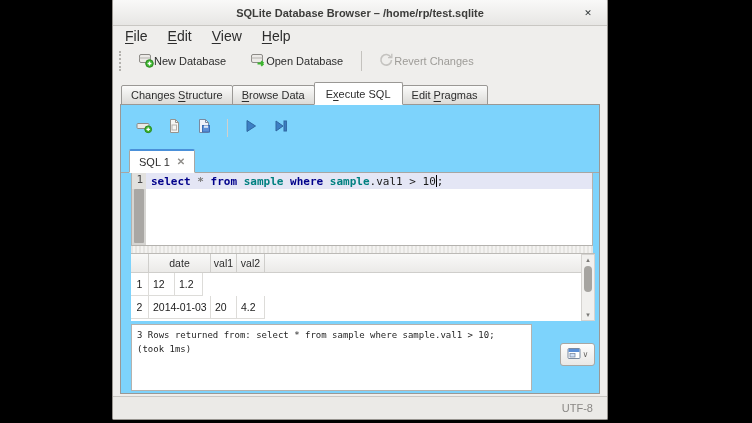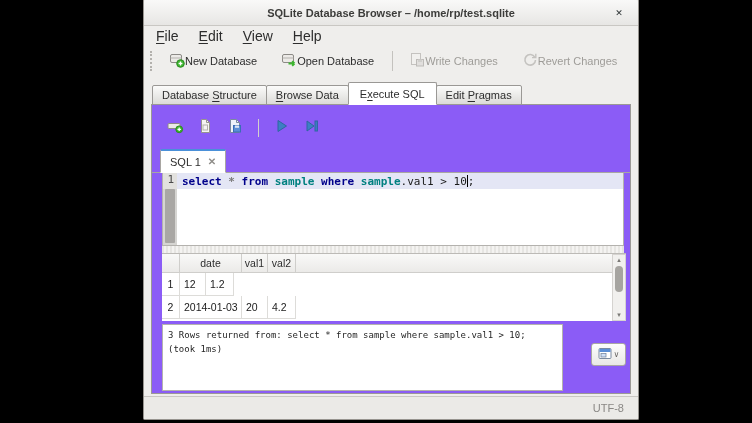--- a/index.html
+++ b/index.html
@@ -1,20 +1,20 @@
 <!DOCTYPE html>
 <html><head>
 <meta charset="utf-8">
 <style>
   * { margin:0; padding:0; box-sizing:border-box; }
   html,body { width:752px; height:423px; background:#000; overflow:hidden;
               font-family:"Liberation Sans", sans-serif; }
   .screen { position:relative; width:752px; height:423px; background:#000; }
 
-  .window { position:absolute; left:143px; top:0; width:496px; height:420px;
+  .window { position:absolute; left:112px; top:0; width:496px; height:420px;
             background:#efeeec; border:1px solid #97948f; border-top:none;
             border-radius:0 0 2px 2px; display:flex; flex-direction:column; }
 
   
   .titlebar { height:26px; background:linear-gradient(#f9f9f8,#e7e6e4);
               border-bottom:1px solid #c9c7c3; position:relative;
               display:flex; align-items:center; justify-content:center;
               border-radius:2px 2px 0 0; }
   .title-text { font-size:11px; font-weight:bold; color:#3c3c3a; }
   .close-btn { position:absolute; right:12px; top:6px; width:14px; height:14px;
@@ -41,21 +41,21 @@
               position:relative; z-index:2; }
   .tab { height:20px; line-height:19px; font-size:11px; color:#2d2d2d;
          padding:0 9px; background:linear-gradient(#fbfbfa,#dcdbd8);
          border:1px solid #9a9895; margin-right:-1px; margin-bottom:-1px;
          border-radius:2px 2px 0 0; }
   .tab.active { height:23px; line-height:22px; background:#fff;
                 border-bottom:1px solid #fff; padding:0 11px; z-index:3; position:relative; }
 
   
   .panel { position:relative; z-index:1; margin:0 7px; width:480px; height:290px;
-           background:#8b5cf6; border:1px solid #9a9895; display:flex; flex-direction:column; }
+           background:#7dd3fc; border:1px solid #9a9895; display:flex; flex-direction:column; }
 
   .sqltoolbar { height:36px; display:flex; align-items:center; padding:10px 0 0 14px; gap:12px; }
   .sqltb-btn { width:18px; height:18px; display:flex; align-items:center; justify-content:center; }
   .sqltb-sep { width:1px; height:18px; background:#d2d0cc; margin:0 2px; }
 
   .sqltabrow { height:24px; display:flex; align-items:flex-end; padding-left:8px;
                border-bottom:1px solid #a8a6a2; margin-top:8px; }
   .sqltab { height:24px; display:flex; align-items:center; gap:7px; padding:0 9px;
             background:#fff; border:1px solid #a8a6a2; border-top:2px solid #4a90d9;
             border-bottom:1px solid #fff; margin-bottom:-1px; font-size:11px;
@@ -161,44 +161,34 @@
             <rect x="1.5" y="2.5" width="11" height="8" rx="1.5" fill="#eceae7" stroke="#8c8a86"></rect>
             <line x1="1.5" y1="6" x2="12.5" y2="6" stroke="#b3b1ad"></line>
             <path d="M7.5 11.5h6m0 0l-2.3-2.3M13.5 11.5l-2.3 2.3" fill="none" stroke="#3cb52e" stroke-width="1.8"></path>
           </svg>
         </span>
         <span>Open Database</span>
       </div>
 
       <div class="tb-sep"></div>
 
-      <div class="tb-btn disabled">
-        <span>
-          <svg width="16" height="16" viewBox="0 0 16 16">
-            <rect x="2.5" y="1.5" width="9" height="11" fill="#f3f2f0" stroke="#9a9894"></rect>
-            <rect x="7.5" y="7.5" width="7" height="6.5" fill="#d4d2cf" stroke="#8c8a86"></rect>
-            <rect x="9" y="7.5" width="4" height="2.5" fill="#b3b1ad"></rect>
-          </svg>
-        </span>
-        <span>Write Changes</span>
-      </div>
 
       <div class="tb-btn disabled">
         <span>
           <svg width="16" height="16" viewBox="0 0 16 16">
             <path d="M12.8 5.2A5.3 5.3 0 1 0 13.5 8" fill="none" stroke="#9a9894" stroke-width="1.6"></path>
             <path d="M13.8 1.8v3.8H10" fill="none" stroke="#9a9894" stroke-width="1.4"></path>
           </svg>
         </span>
         <span>Revert Changes</span>
       </div>
     </div>
 
     <div class="tabstrip">
-      <div class="tab"><span>Database </span><span class="mn">S</span><span>tructure</span></div>
+      <div class="tab"><span>Changes </span><span class="mn">S</span><span>tructure</span></div>
       <div class="tab"><span></span><span class="mn">B</span><span>rowse Data</span></div>
       <div class="tab active"><span>E</span><span class="mn">x</span><span>ecute SQL</span></div>
       <div class="tab"><span>Edit </span><span class="mn">P</span><span>ragmas</span></div>
     </div>
 
     <div class="panel">
 
       <div class="sqltoolbar">
         <div class="sqltb-btn">
           <span>

